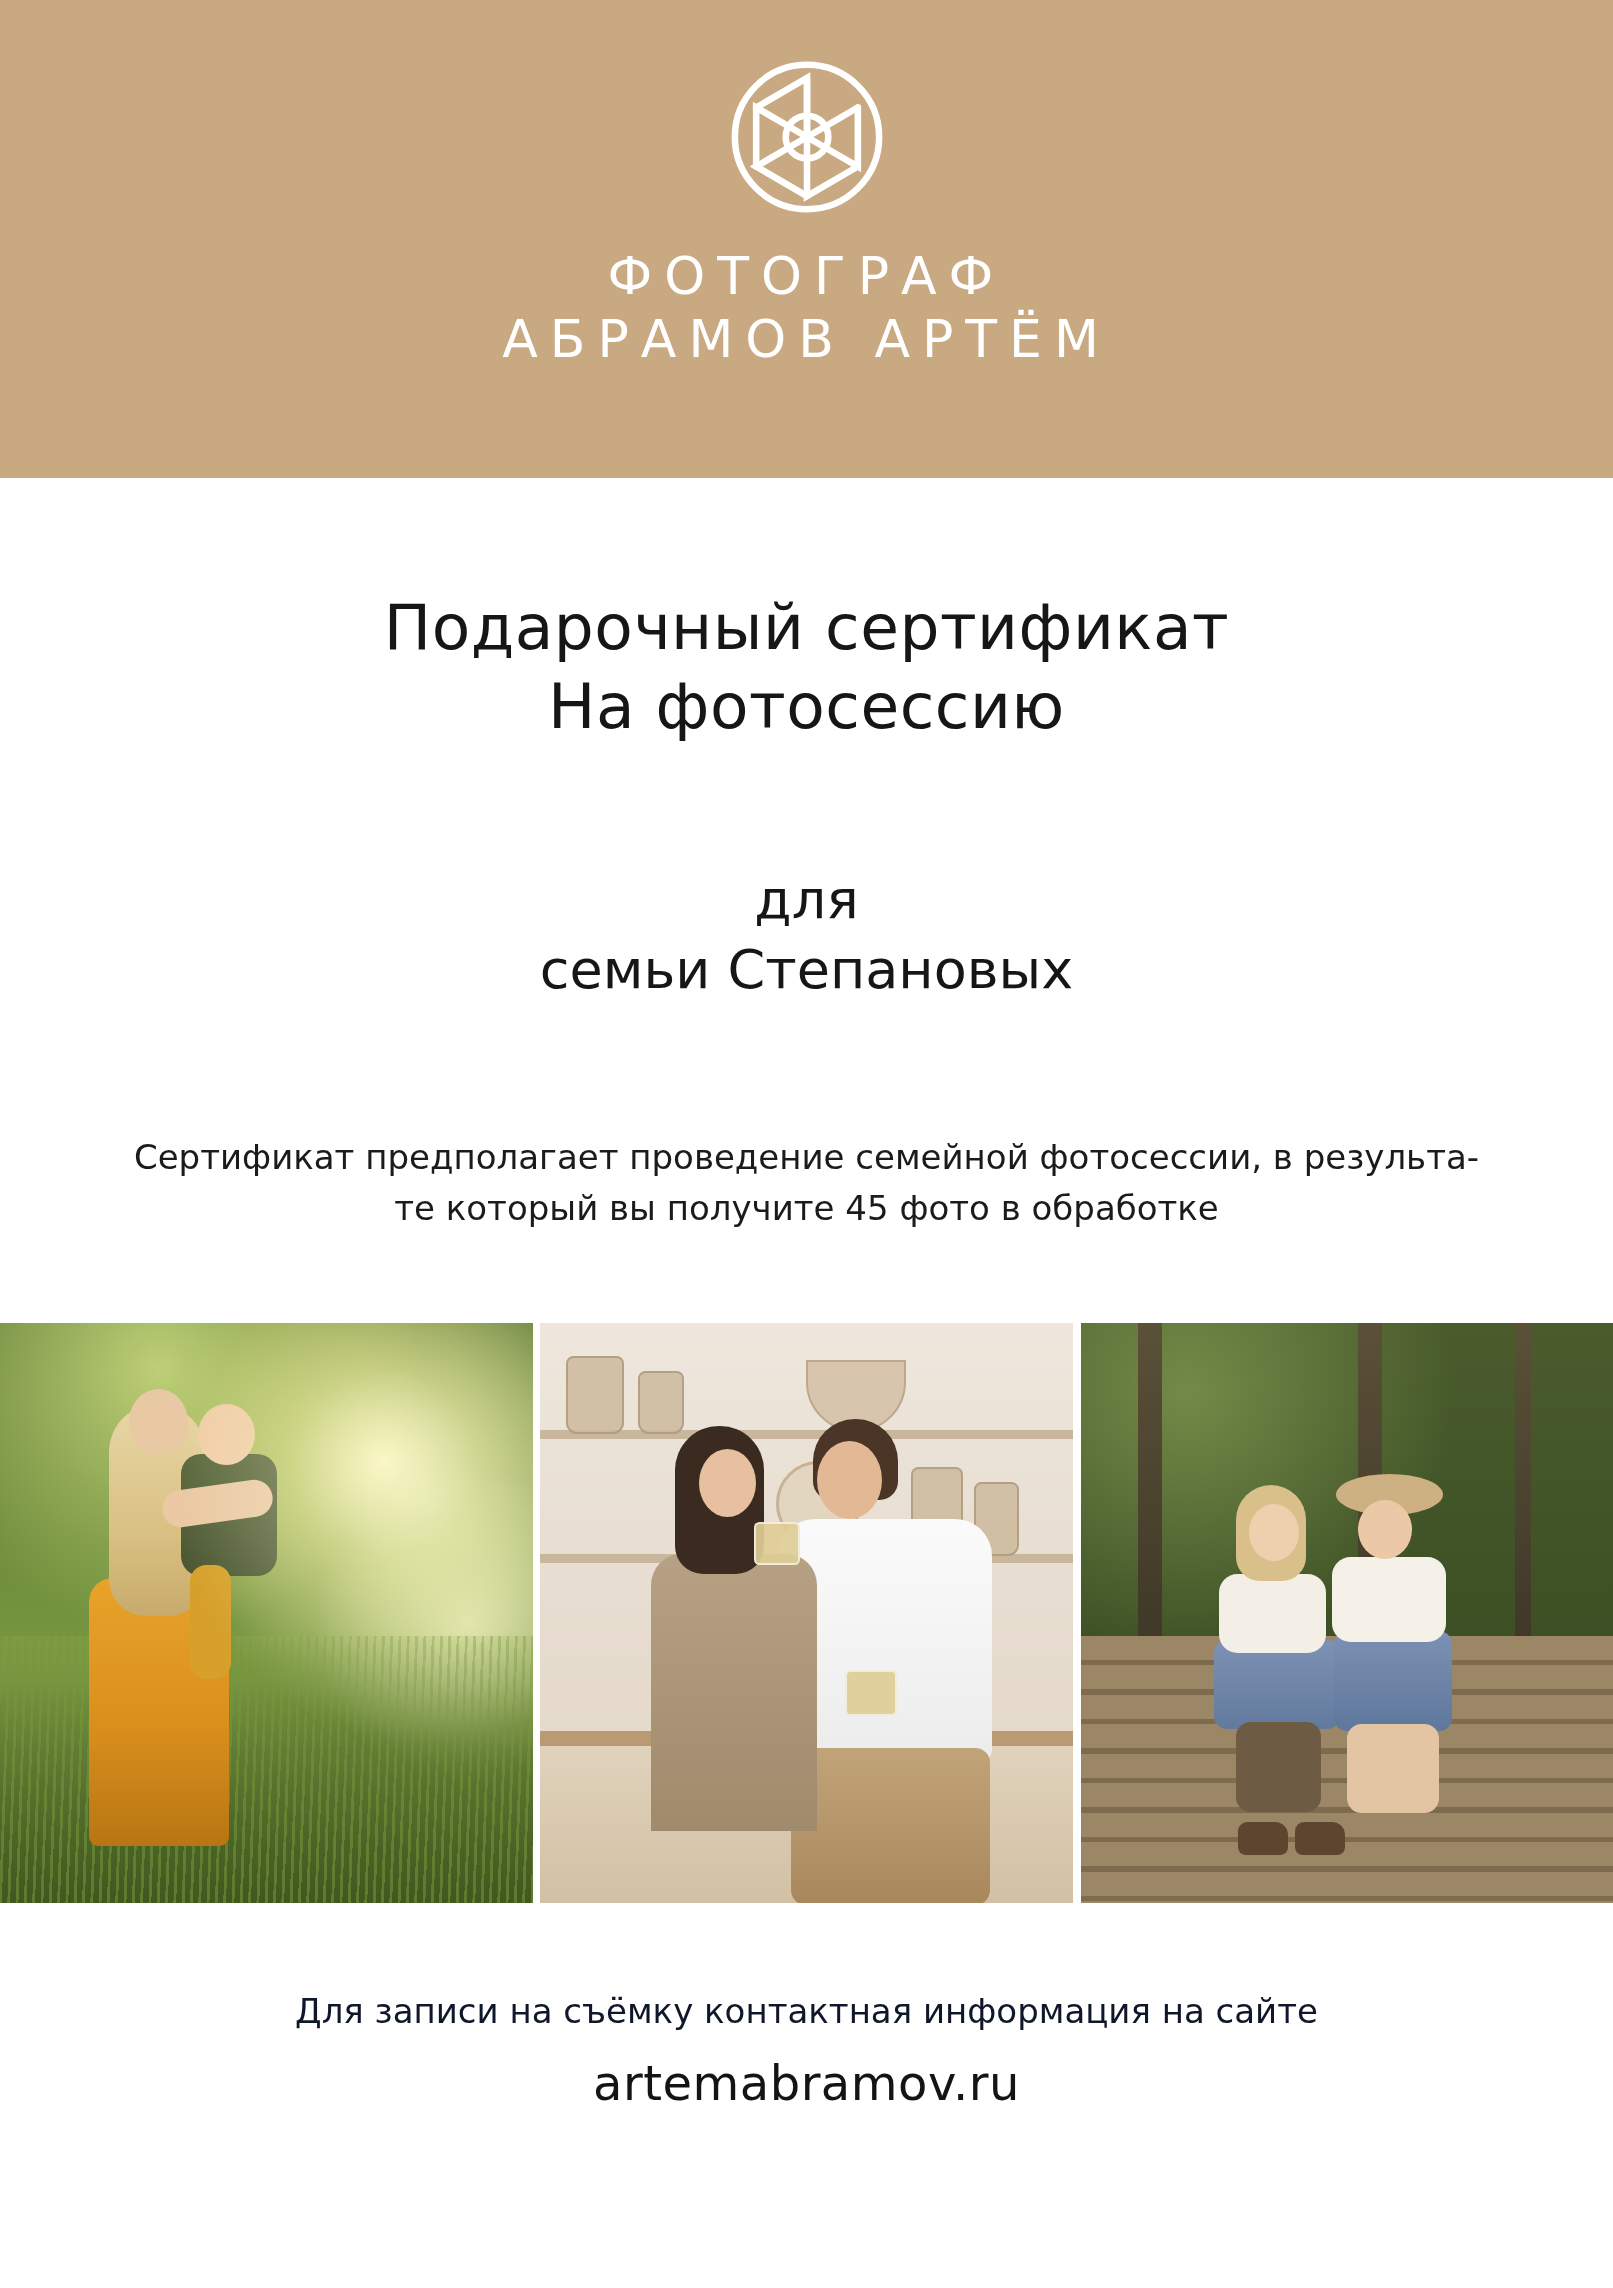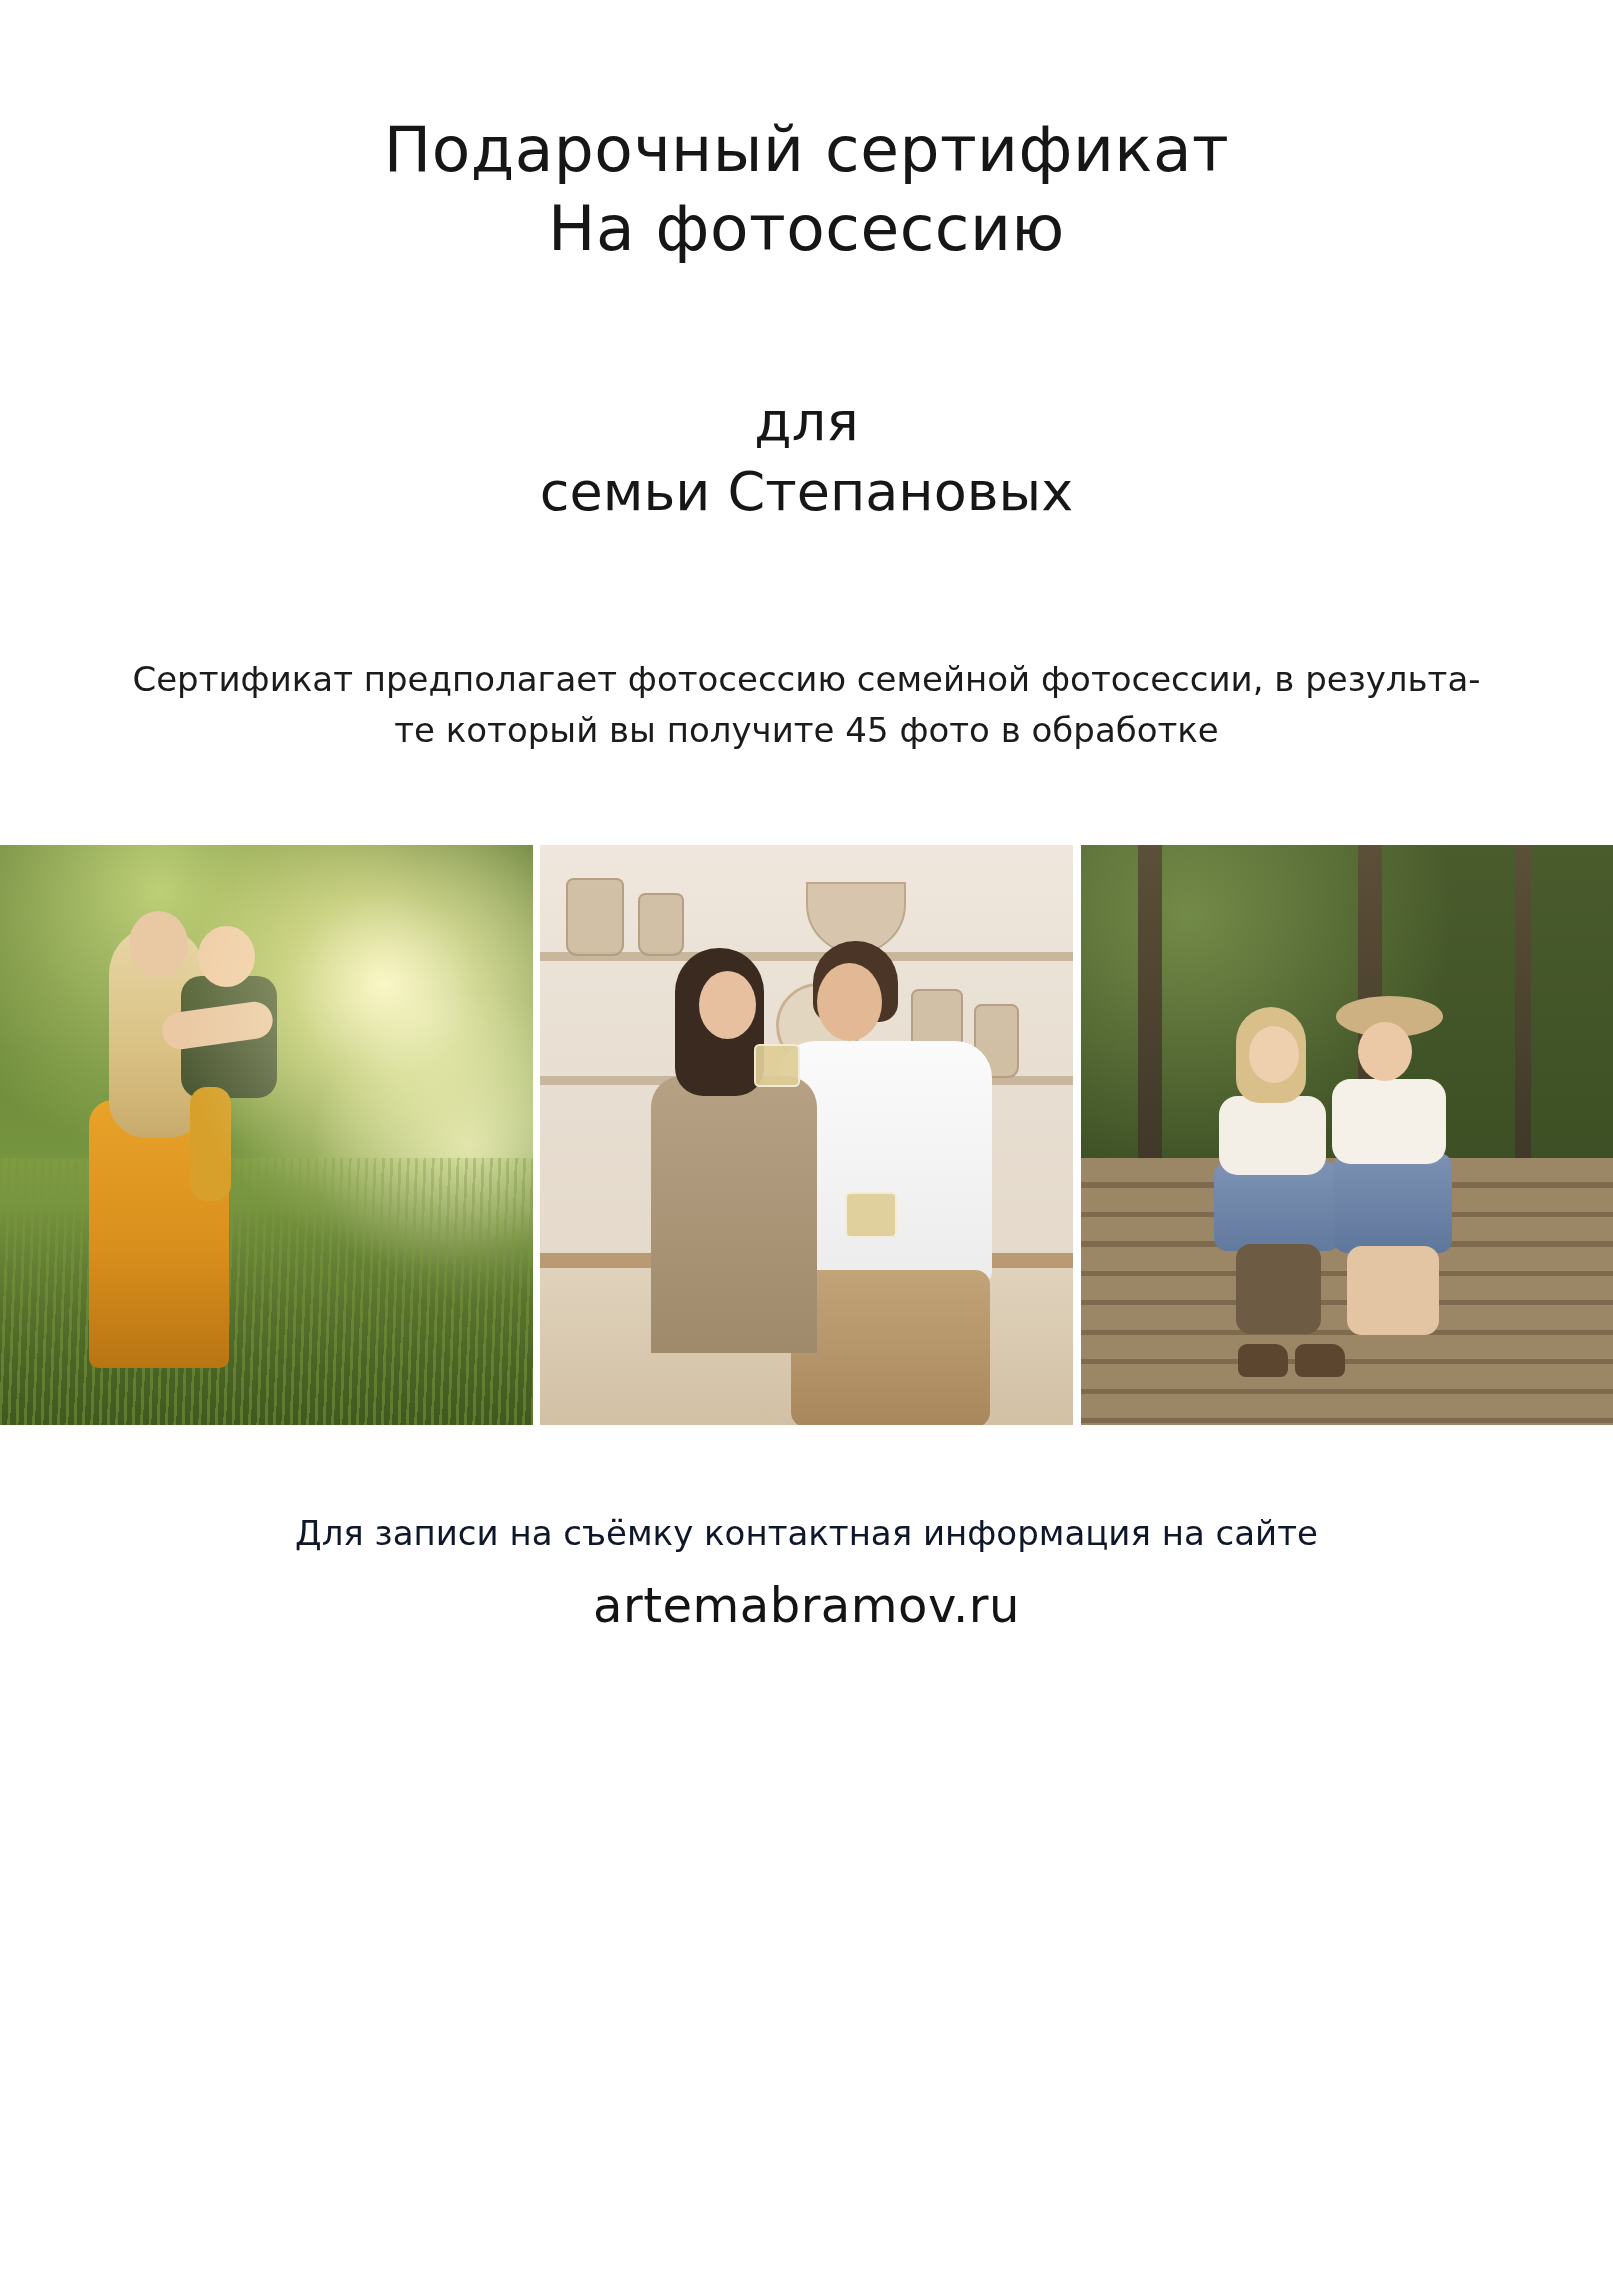--- a/index.html
+++ b/index.html
@@ -332,33 +332,53 @@
     font-family: "DejaVu Sans", sans-serif;
     color: #141414;
     letter-spacing: 0.5px;
   }
 </style>
 </head>
 <body>
 
 <div class="page">
 
+  <div class="header">
+    <span class="logo-mark">
+      <svg viewBox="0 0 100 100" width="164" height="164" aria-hidden="true">
+        <circle cx="50" cy="50" r="44" fill="none" stroke="#ffffff" stroke-width="4"></circle>
+        <g fill="none" stroke="#ffffff" stroke-width="4" stroke-linecap="round">
+          <path d="M50 14 L50 50 L81 32"></path>
+          <path d="M81 32 L81 68 L50 50"></path>
+          <path d="M81 68 L50 86 L50 50"></path>
+          <path d="M50 86 L19 68 L50 50"></path>
+          <path d="M19 68 L19 32 L50 50"></path>
+          <path d="M19 32 L50 14 L50 50"></path>
+        </g>
+        <circle cx="50" cy="50" r="13" fill="none" stroke="#ffffff" stroke-width="4"></circle>
+      </svg>
+    </span>
+    <div class="brand">
+      <span class="brand-line-1">ФОТОГРАФ</span>
+      <span class="brand-line-2">АБРАМОВ АРТЁМ</span>
+    </div>
+  </div>
 
   <div class="titles">
     <div class="title-main">Подарочный сертификат</div>
     <div class="title-sub">На фотосессию</div>
   </div>
 
   <div class="recipient">
     <div class="recipient-for">для</div>
     <div class="recipient-name">семьи Степановых</div>
   </div>
 
   <div class="description">
-    <span>Сертификат предполагает фотосессию семейной фотосессии, в результа-</span>
+    <span>Сертификат предполагает проведение семейной фотосессии, в результа-</span>
     <span>те который вы получите 45 фото в обработке</span>
   </div>
 
   <div class="photo-strip">
 
     <div class="photo p1">
       <div class="bg"></div>
       <div class="grass"></div>
       <div class="dress"></div>
       <div class="hair"></div>

